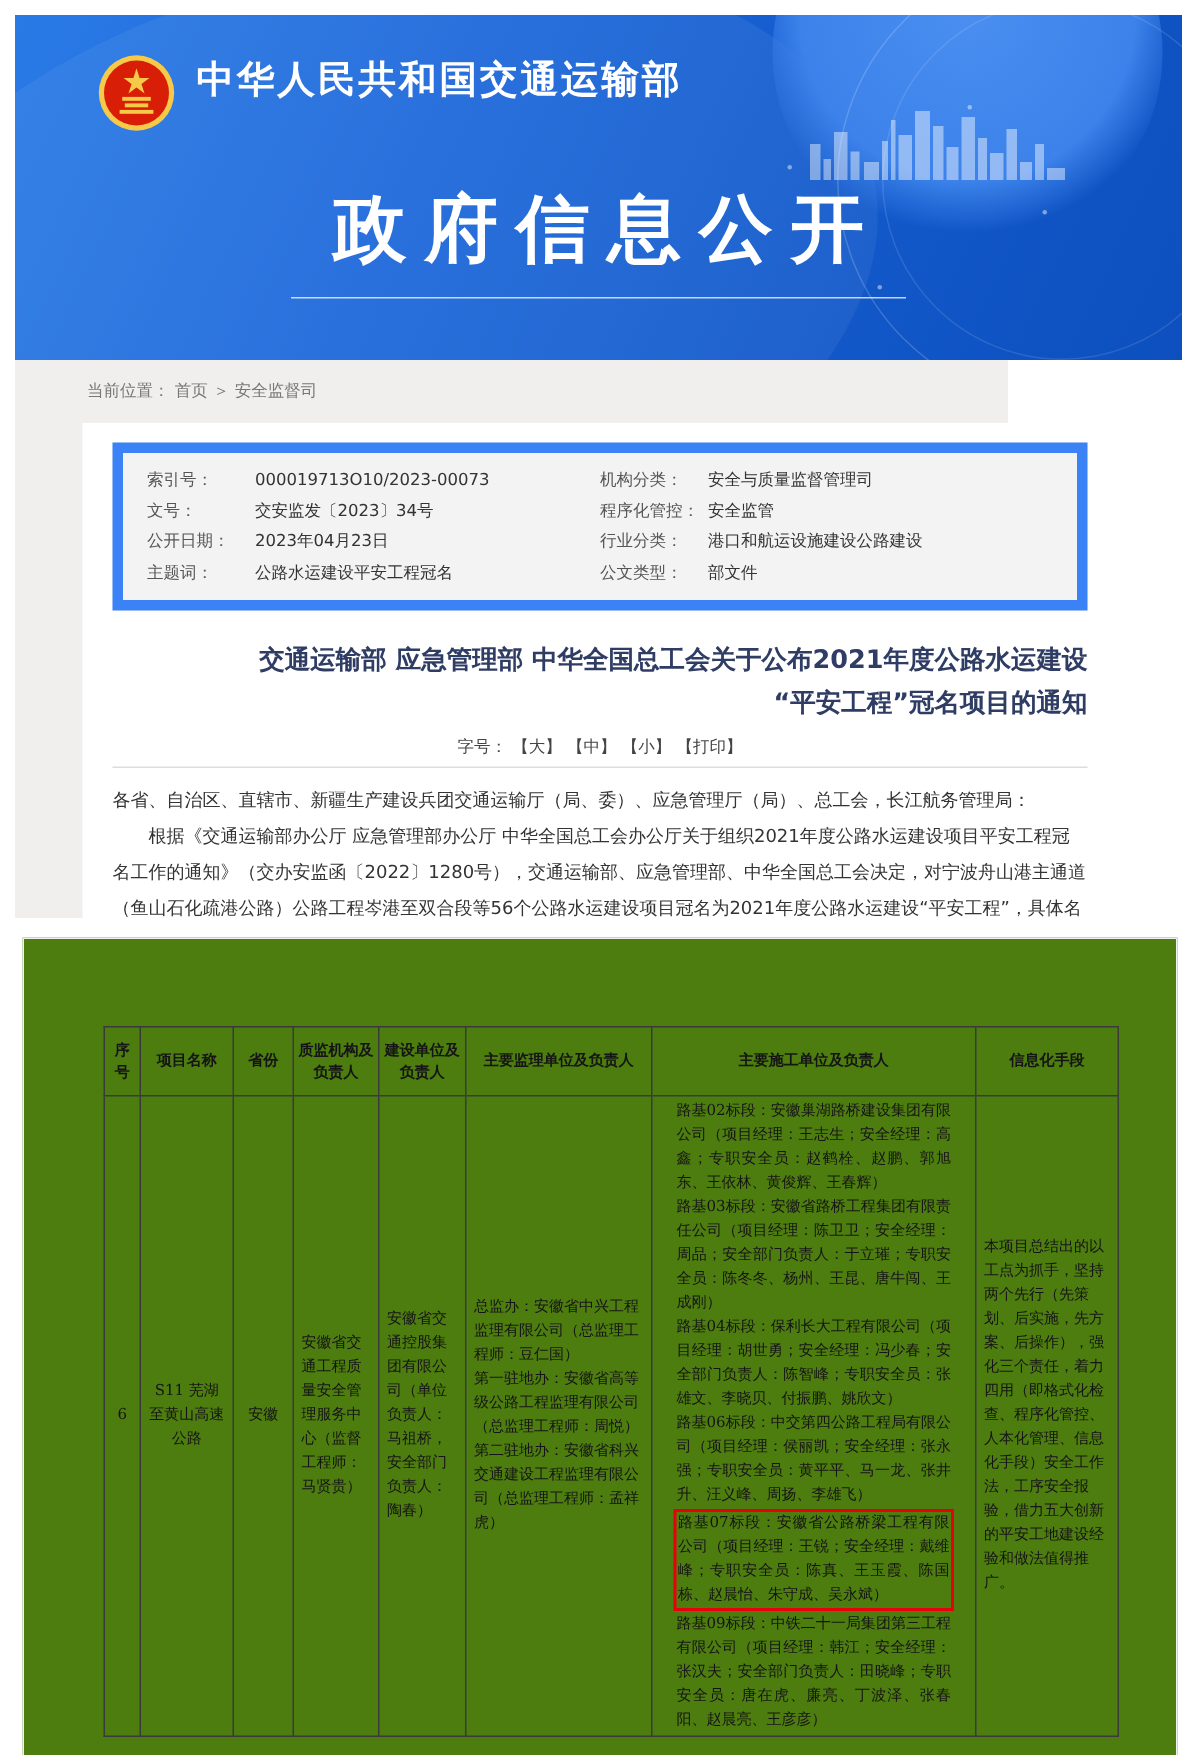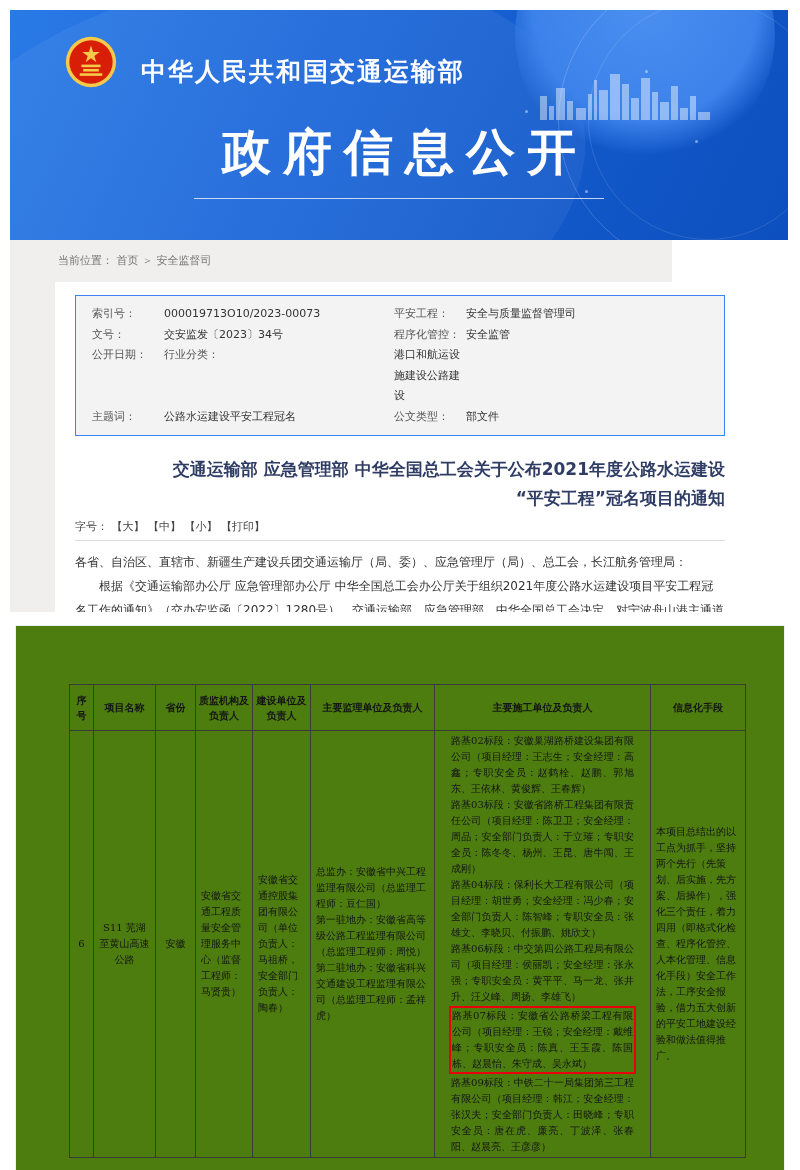--- a/index.html
+++ b/index.html
@@ -11,42 +11,42 @@
             background:linear-gradient(115deg,#2a7ae6 0%,#1b66d9 40%,#1157c8 75%,#0d4fbe 100%); }
   .banner .swoosh { position:absolute; left:-120px; bottom:-160px; width:700px; height:420px;
             background:rgba(255,255,255,0.06); border-radius:50%; transform:rotate(-12deg); }
   .deco-circle { position:absolute; left:505px; top:-105px; width:260px; height:260px; border-radius:50%;
             background:radial-gradient(circle at 50% 40%, #4a8ef0 0%, #3c82ea 55%, rgba(60,130,234,0) 72%); }
   .ring { position:absolute; border:1px solid rgba(255,255,255,0.18); border-radius:50%; }
   .ring.r1 { right:-70px; top:-40px; width:300px; height:300px; }
   .ring.r2 { right:-40px; top:-10px; width:240px; height:240px; border-color:rgba(255,255,255,0.12); }
   .dot { position:absolute; width:3px; height:3px; border-radius:50%; background:rgba(255,255,255,0.45); }
   .skyline { position:absolute; left:528px; top:58px; opacity:0.55; }
-  .brand { position:absolute; left:55px; top:26px; display:flex; align-items:flex-end; gap:24px; }
+  .brand { position:absolute; left:55px; top:26px; display:flex; align-items:flex-start; gap:14px; }
   .ministry-name { color:#fff; font-size:25px; font-weight:bold; letter-spacing:2px; }
   .page-title { position:absolute; left:0; top:110px; width:100%; text-align:center;
             color:#fff; font-size:49px; font-weight:bold; letter-spacing:12px; text-indent:12px; }
   .title-underline { position:absolute; left:50%; top:188px; transform:translateX(-50%);
             width:410px; height:1px; background:rgba(255,255,255,0.75); }
 
   
   .gray-section { position:absolute; left:10px; top:240px; width:662px; height:372px; background:#f0efee; }
   .breadcrumb { position:absolute; left:48px; top:13px; font-size:11px; color:#777; }
   .breadcrumb a { color:#777; text-decoration:none; cursor:pointer; }
   .card { position:absolute; left:45px; top:42px; width:690px; height:330px; background:#fff;
           padding:13px 20px 0 20px; overflow:hidden; }
 
-  .meta-box { background:#f3f3f3; border:1px solid #3b82f6; padding:8px 16px; }
+  .meta-box { background:#f3f3f3; border:7px solid #3b82f6; padding:8px 16px; }
   .meta-row { display:grid; grid-template-columns:72px 230px 72px auto; line-height:20.5px;
               font-size:11px; color:#555; }
   .meta-row .val { color:#333; }
 
   .doc-title { margin-top:19px; text-align:right; font-size:17px; font-weight:bold;
                color:#2f3c64; line-height:29px; }
-  .fontsize-bar { margin-top:6px; text-align:left; font-size:11px; color:#444; }
+  .fontsize-bar { margin-top:6px; text-align:center; font-size:11px; color:#444; }
   .fontsize-bar span[data-interactable="true"] { cursor:pointer; }
   .divider { margin-top:6px; border-top:1px solid #ddd; }
   .body-text { margin-top:9px; font-size:12px; color:#333; line-height:24px; }
   .body-text .p2 { text-indent:2em; }
 
   
   .scan-section { position:absolute; left:15px; top:625px; width:770px; height:616px;
                   background:#4d7c0f; border:1px solid #f0f0f0;text-decoration:underline; }
   table.scan { position:absolute; left:53px; top:58px; border-collapse:collapse; table-layout:fixed;
                width:676px; font-family:"DejaVu Serif","Liberation Serif",serif; color:#151515; }
@@ -121,31 +121,32 @@
       <a data-interactable="true">首页</a>
       <span data-interactable="false">＞</span>
       <a data-interactable="true">安全监督司</a>
     </div>
 
     <div class="card" data-interactable="false">
       <div class="meta-box" data-interactable="false">
         <div class="meta-row" data-interactable="false">
           <span data-interactable="false">索引号：</span>
           <span class="val" data-interactable="false">000019713O10/2023-00073</span>
-          <span data-interactable="false">平安工程：</span>
+          <span data-interactable="false">机构分类：</span>
           <span class="val" data-interactable="false">安全与质量监督管理司</span>
         </div>
         <div class="meta-row" data-interactable="false">
           <span data-interactable="false">文号：</span>
           <span class="val" data-interactable="false">交安监发〔2023〕34号</span>
           <span data-interactable="false">程序化管控：</span>
           <span class="val" data-interactable="false">安全监管</span>
         </div>
         <div class="meta-row" data-interactable="false">
           <span data-interactable="false">公开日期：</span>
+          <span class="val" data-interactable="false">2023年04月23日</span>
           <span data-interactable="false">行业分类：</span>
           <span class="val" data-interactable="false">港口和航运设施建设公路建设</span>
         </div>
         <div class="meta-row" data-interactable="false">
           <span data-interactable="false">主题词：</span>
           <span class="val" data-interactable="false">公路水运建设平安工程冠名</span>
           <span data-interactable="false">公文类型：</span>
           <span class="val" data-interactable="false">部文件</span>
         </div>
       </div>

